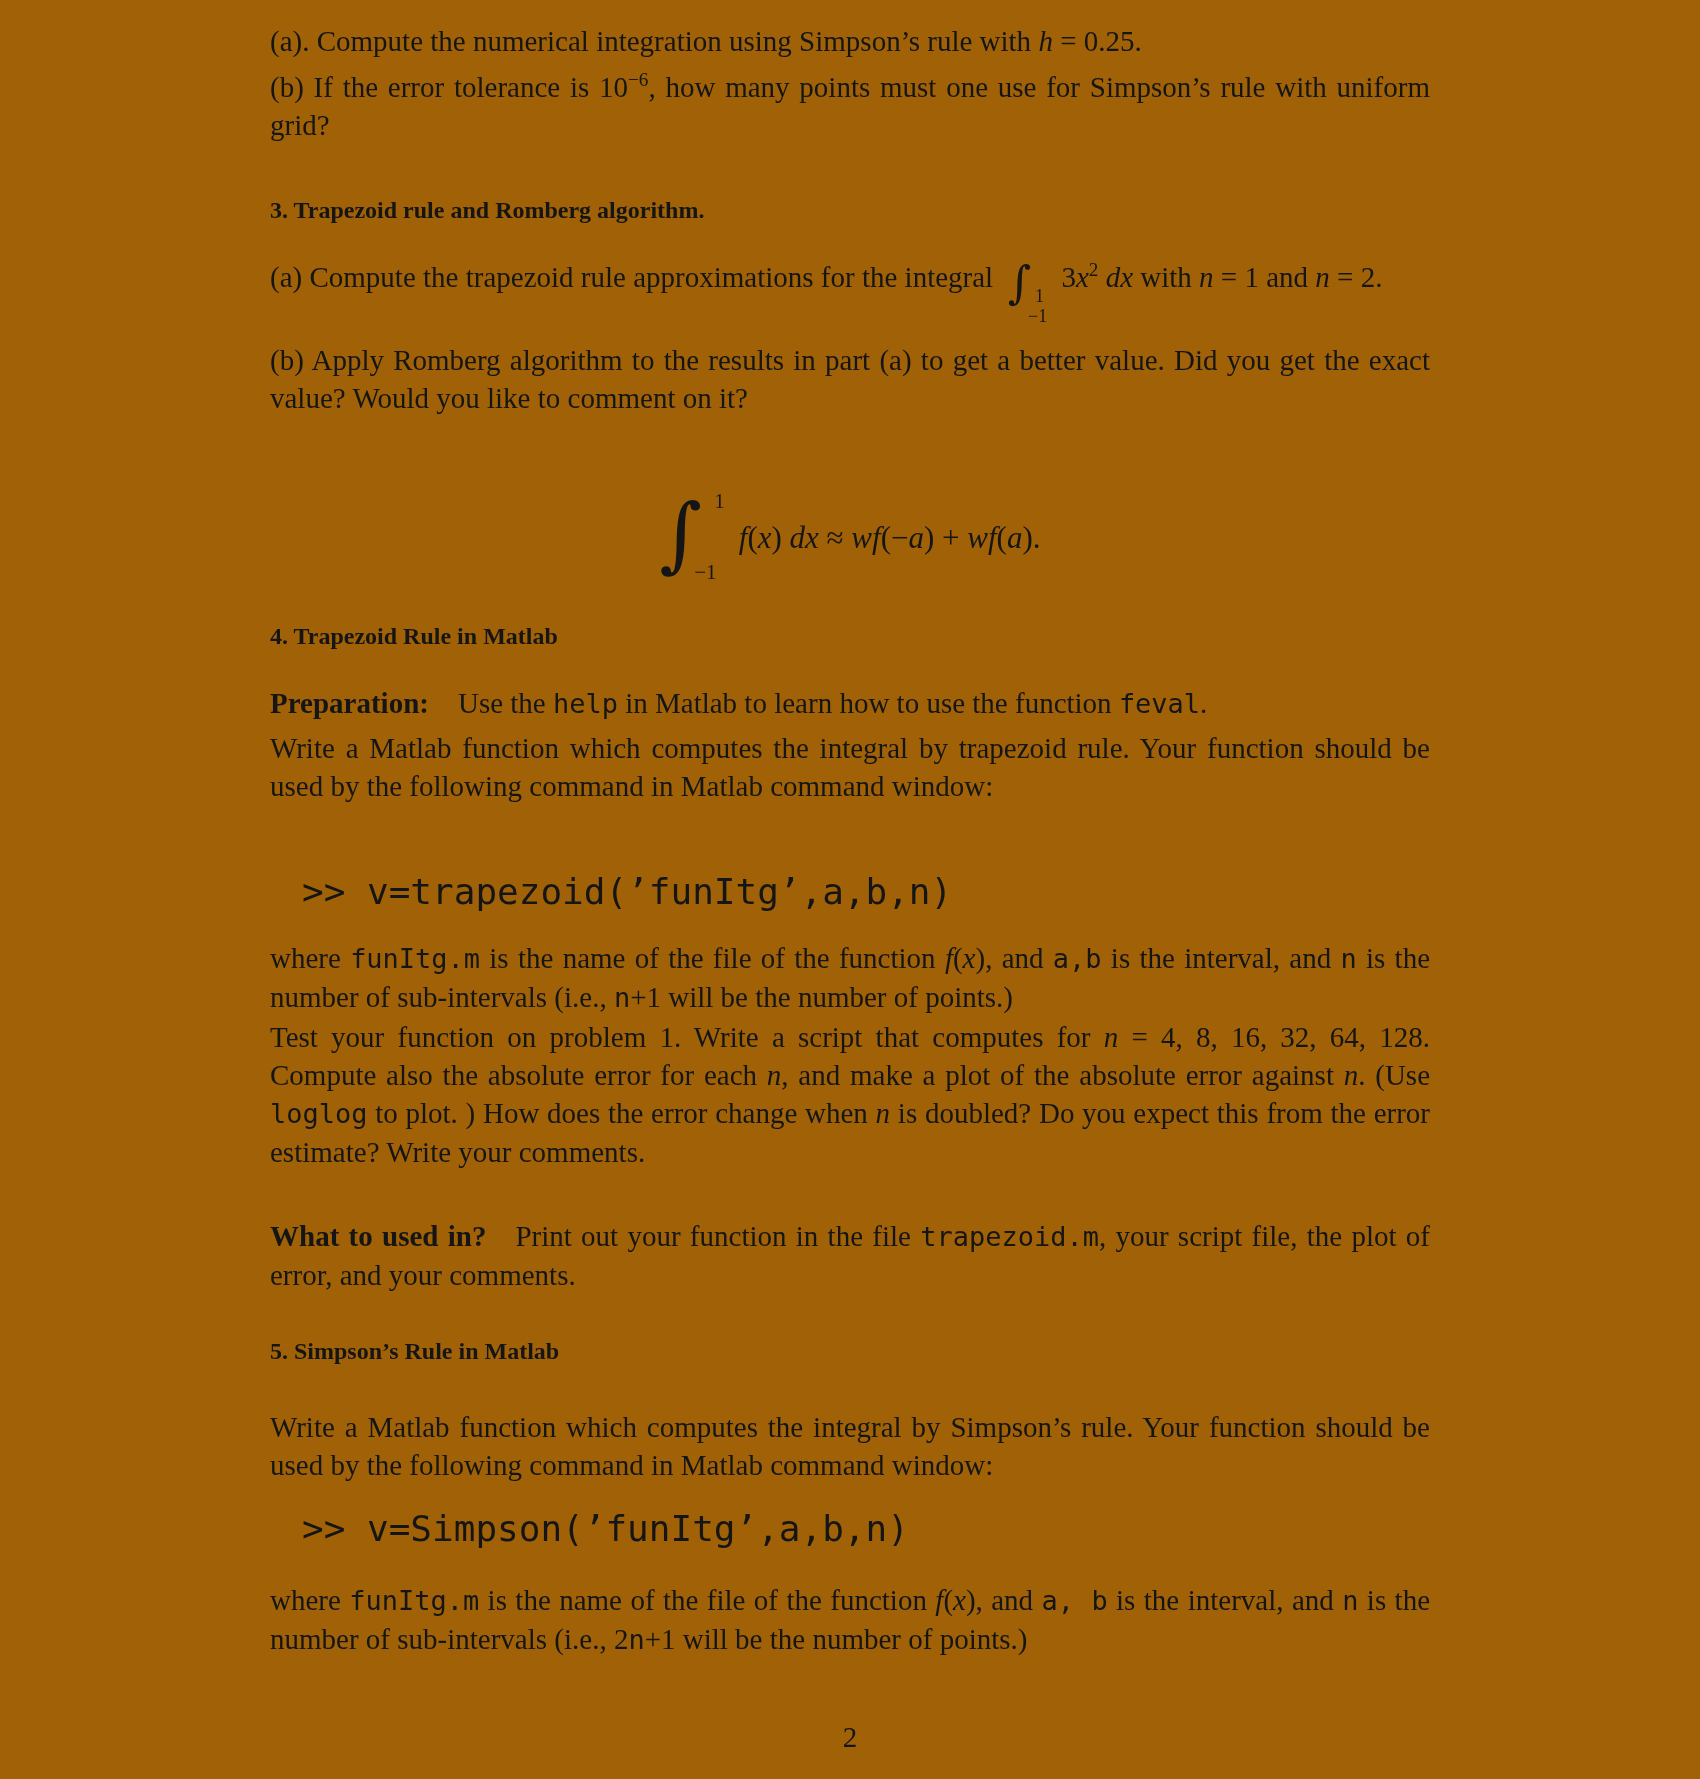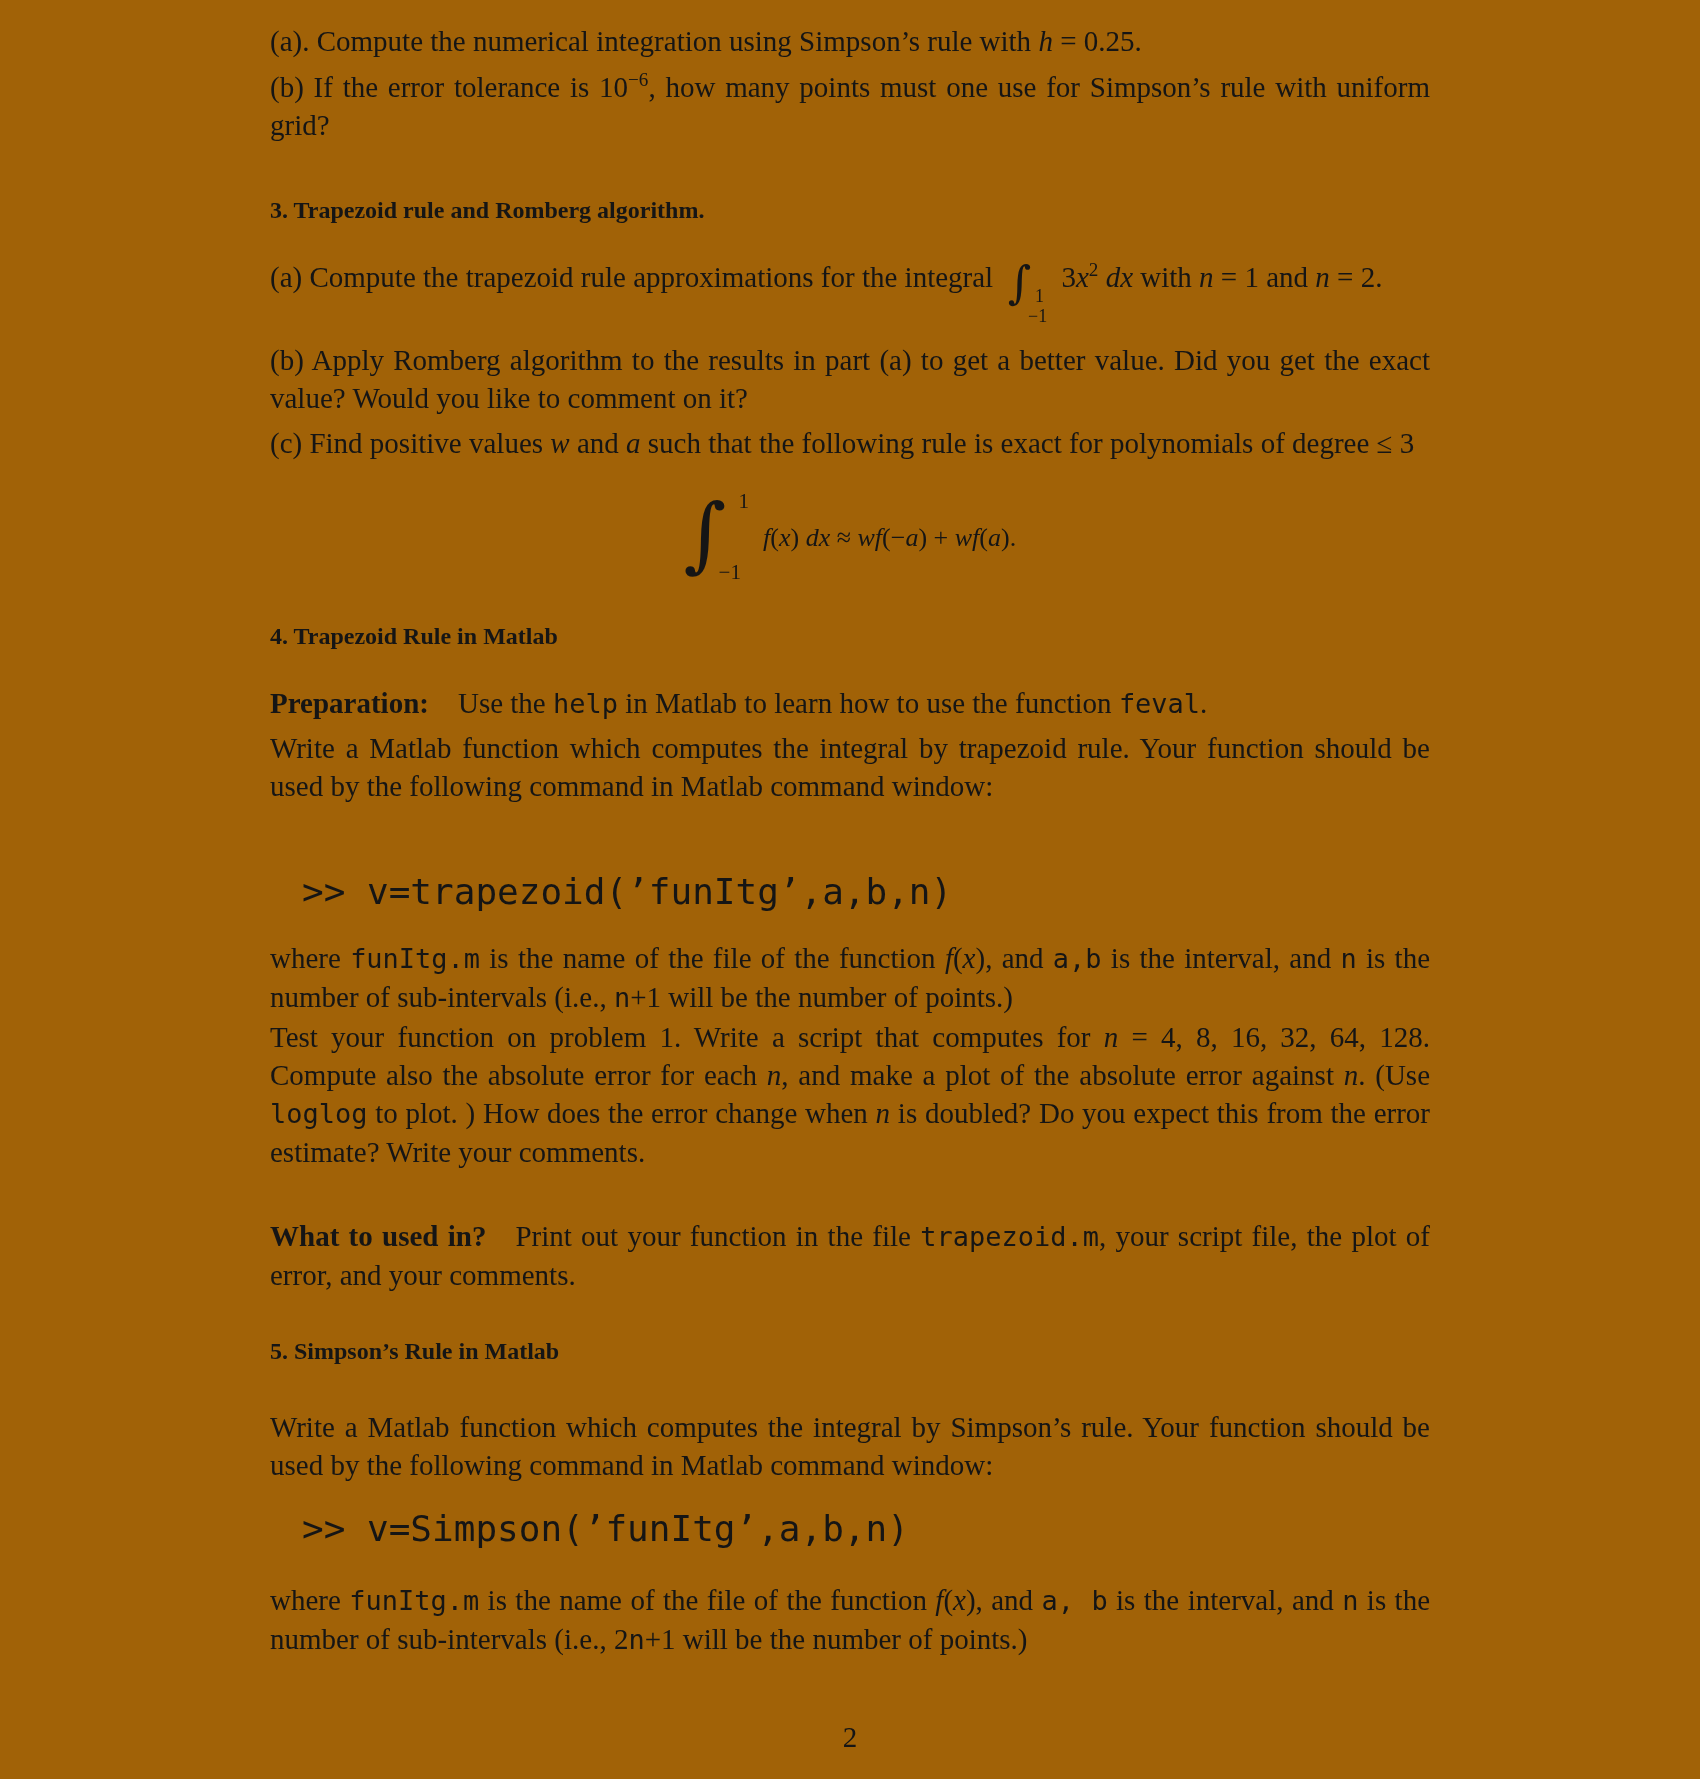--- a/index.html
+++ b/index.html
@@ -92,39 +92,38 @@
     display: flex;
     flex-direction: column;
     justify-content: space-between;
     align-self: stretch;
     padding: 3px 0 5px 0;
     font-size: 21px;
     line-height: 1;
   }
   .eq-limits .up { margin-left: 12px; }
   .eq-limits .lo { margin-left: -8px; }
-  .eq-body { font-size: 26px; margin-left: 14px; }
+  .eq-body { font-size: 31px; margin-left: 14px; }
 </style>
 </head>
 <body>
 
 <div class="page">
   <div class="content">
 
     <p class="para" style="top:22px"><span class="k-n">(a). Compute the numerical integration using Simpson’s rule with </span><span class="k-i">h</span><span class="k-n"> = 0.25.</span></p>
     <p class="para" style="top:68px"><span class="k-n">(b) If the error tolerance is 10</span><span class="k-sup">−6</span><span class="k-n">, how many points must one use for Simpson’s rule with uniform grid?</span></p>
 
     <h2 class="heading" style="top:188px">3.  Trapezoid rule and Romberg algorithm.</h2>
 
     <p class="para" style="top:258px"><span class="k-n">(a) Compute the trapezoid rule approximations for the integral </span><span class="k-int">∫</span><span class="limits">
           <span class="up">1</span>
           <span class="lo">−1</span>
         </span><span class="k-n"> 3</span><span class="k-i">x</span><span class="k-sup">2</span><span class="k-n"> </span><span class="k-i">dx</span><span class="k-n"> with </span><span class="k-i">n</span><span class="k-n"> = 1 and </span><span class="k-i">n</span><span class="k-n"> = 2.</span></p>
     <p class="para" style="top:341px"><span class="k-n">(b) Apply Romberg algorithm to the results in part (a) to get a better value. Did you get the exact value? Would you like to comment on it?</span></p>
-    <p class="para" style="top:424px"><span class="k-n">(c) Find positive values </span><span class="k-i">w</span><span class="k-n"> and </span><span class="k-i">a</span><span class="k-n"> such that the following rule is exact for polynomials of degree ≤ 3</span></p>
 
     <div class="eq" style="top:488px">
       <span class="eq-int">∫</span>
       <span class="eq-limits">
         <span class="up">1</span>
         <span class="lo">−1</span>
       </span>
       <span class="eq-body"><span class="k-i">f</span><span class="k-n">(</span><span class="k-i">x</span><span class="k-n">) </span><span class="k-i">dx</span><span class="k-n"> ≈ </span><span class="k-i">wf</span><span class="k-n">(−</span><span class="k-i">a</span><span class="k-n">) + </span><span class="k-i">wf</span><span class="k-n">(</span><span class="k-i">a</span><span class="k-n">).</span></span>
     </div>
 

